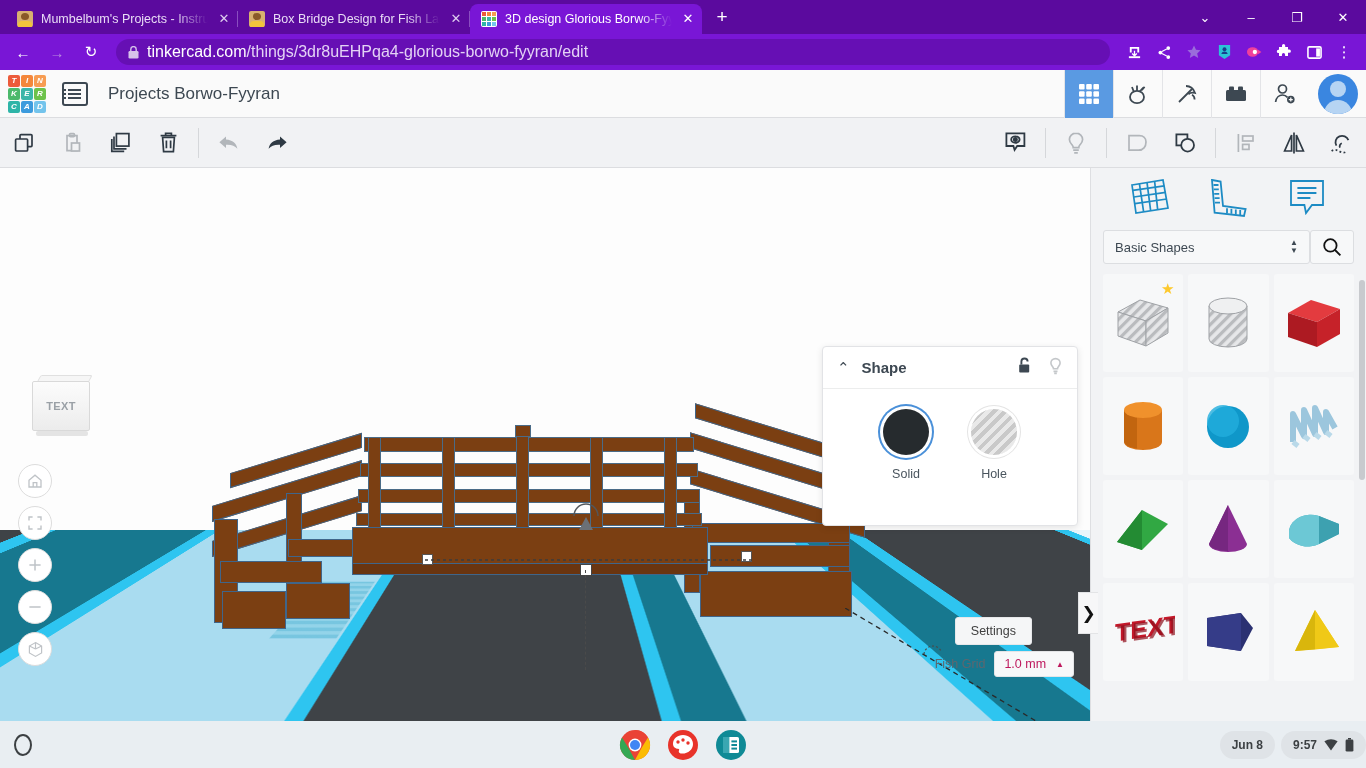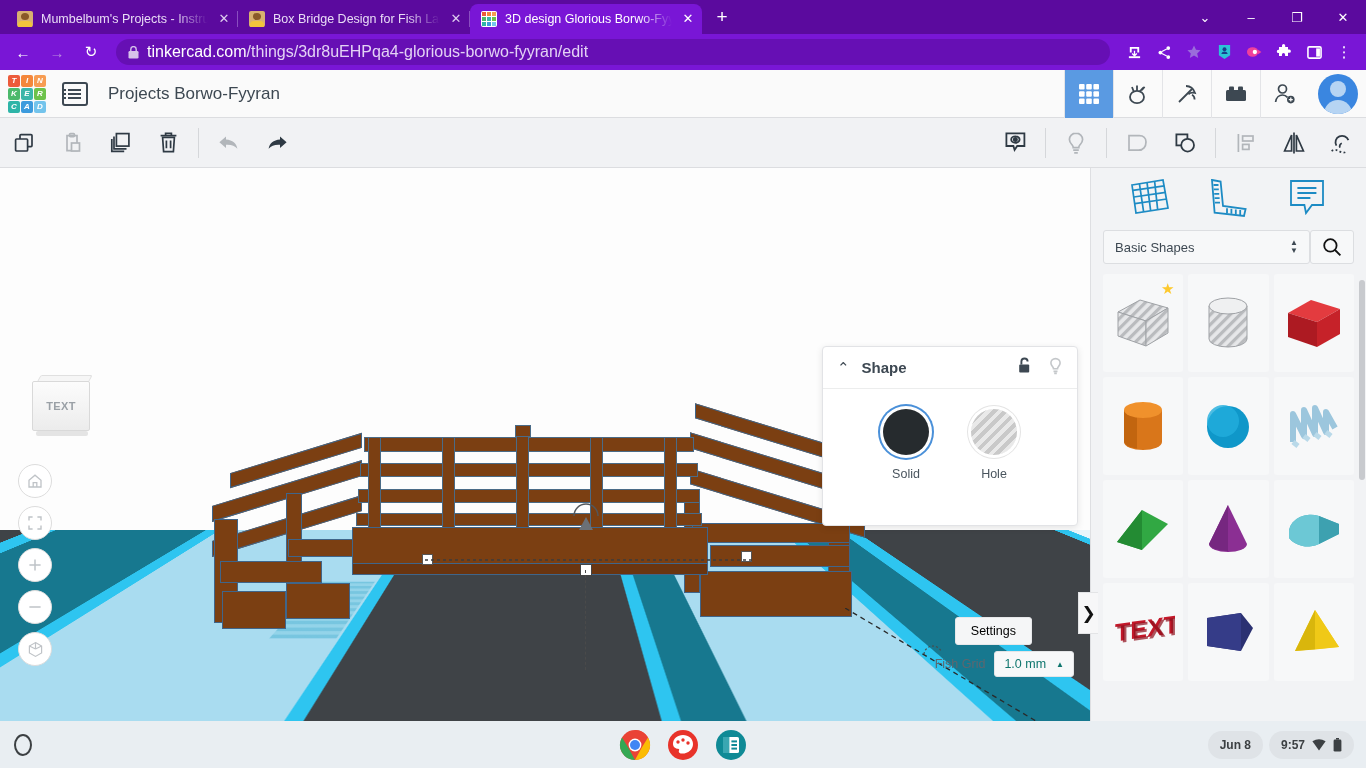--- a/index.html
+++ b/index.html
@@ -225,30 +225,30 @@
   #panel-collapse {
     position:absolute; left:1078px; top:424px; width:20px; height:42px;
     background:#f7f7f8; border:1px solid #e3e4e6; border-right:none;
     display:flex; align-items:center; justify-content:center;
     font-size:17px; color:#111; z-index:6;
   }
   
   #settings-btn {
     position:absolute; right:58px; bottom:76px; background:#f5f6f7;
     border:1px solid #e7e8ea; border-radius:3px; padding:6px 15px;
-    font-size:12.5px; color:#000000;
+    font-size:12.5px; color:#404040;
   }
   #snap-row {
     position:absolute; right:16px; bottom:44px; display:flex;
     align-items:center; gap:9px; font-size:12.5px; color:#5d676f;
   }
   #snap-select {
     background:#f7f8f9; border:1px solid #e4e5e7; border-radius:3px;
     padding:5px 9px; display:flex; align-items:center; gap:10px;
-    font-size:12.5px; color:#0f766e;
+    font-size:12.5px; color:#be185d;
   }
   
   #sidebar {
     width:276px; height:553px; background:#f2f3f5; border-left:1px solid #dedfe2;
     display:flex; flex-direction:column;
   }
   #sb-actions {
     height:44px; display:flex; align-items:center; gap:7px; padding:0 11px;
     border-bottom:1px solid #e1e2e5;
   }
@@ -297,21 +297,20 @@
     width:18px; height:22px; border:2px solid #3c4043; border-radius:50%;
     margin-left:14px;
   }
   #shelf-apps {
     position:absolute; left:50%; transform:translateX(-50%);
     display:flex; gap:16px; align-items:center;
   }
   .app-icon { width:32px; height:32px; border-radius:50%; position:relative; }
   #shelf-status {
     margin-left:auto; display:flex; gap:6px; align-items:center;
-    padding-right:12px;
   }
   .status-pill {
     background:#dfe3e7; border-radius:14px; height:28px; display:flex;
     align-items:center; gap:7px; padding:0 12px; font-size:12px; color:#3c4043;
     font-weight:700;
   }
 </style>
 </head>
 <body>
 

